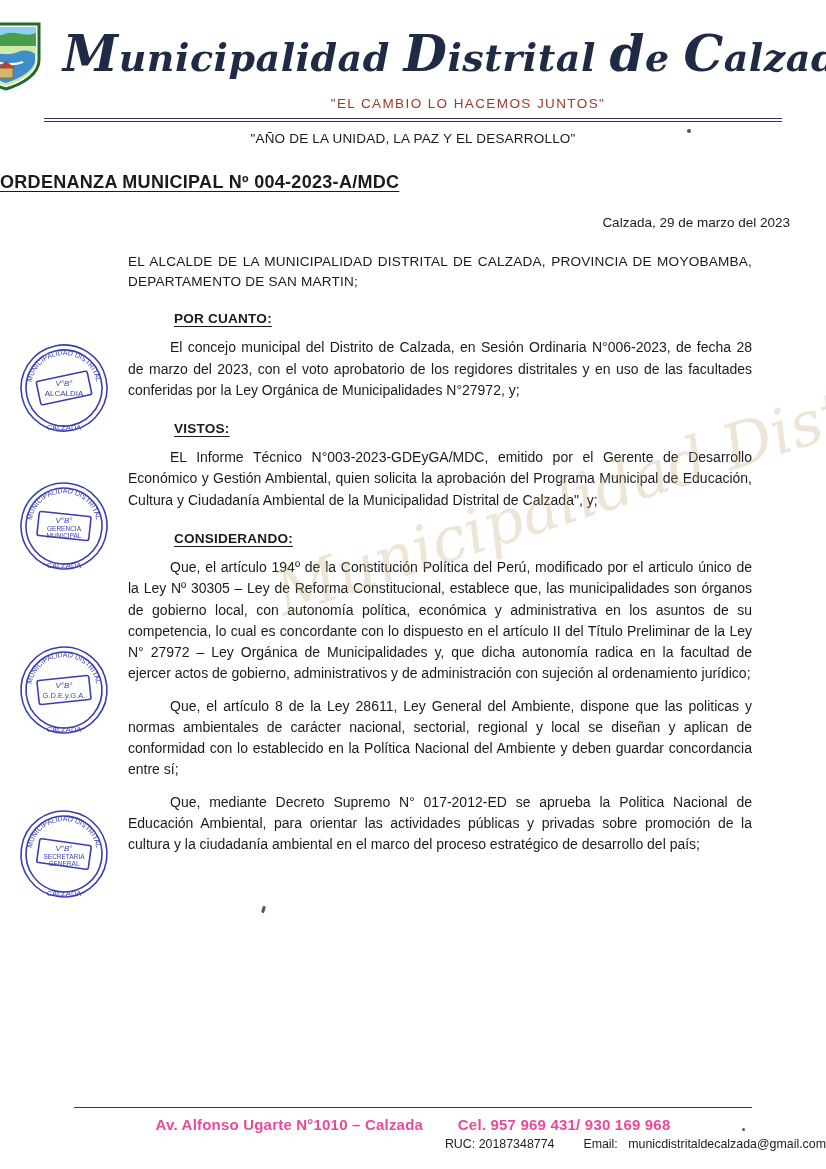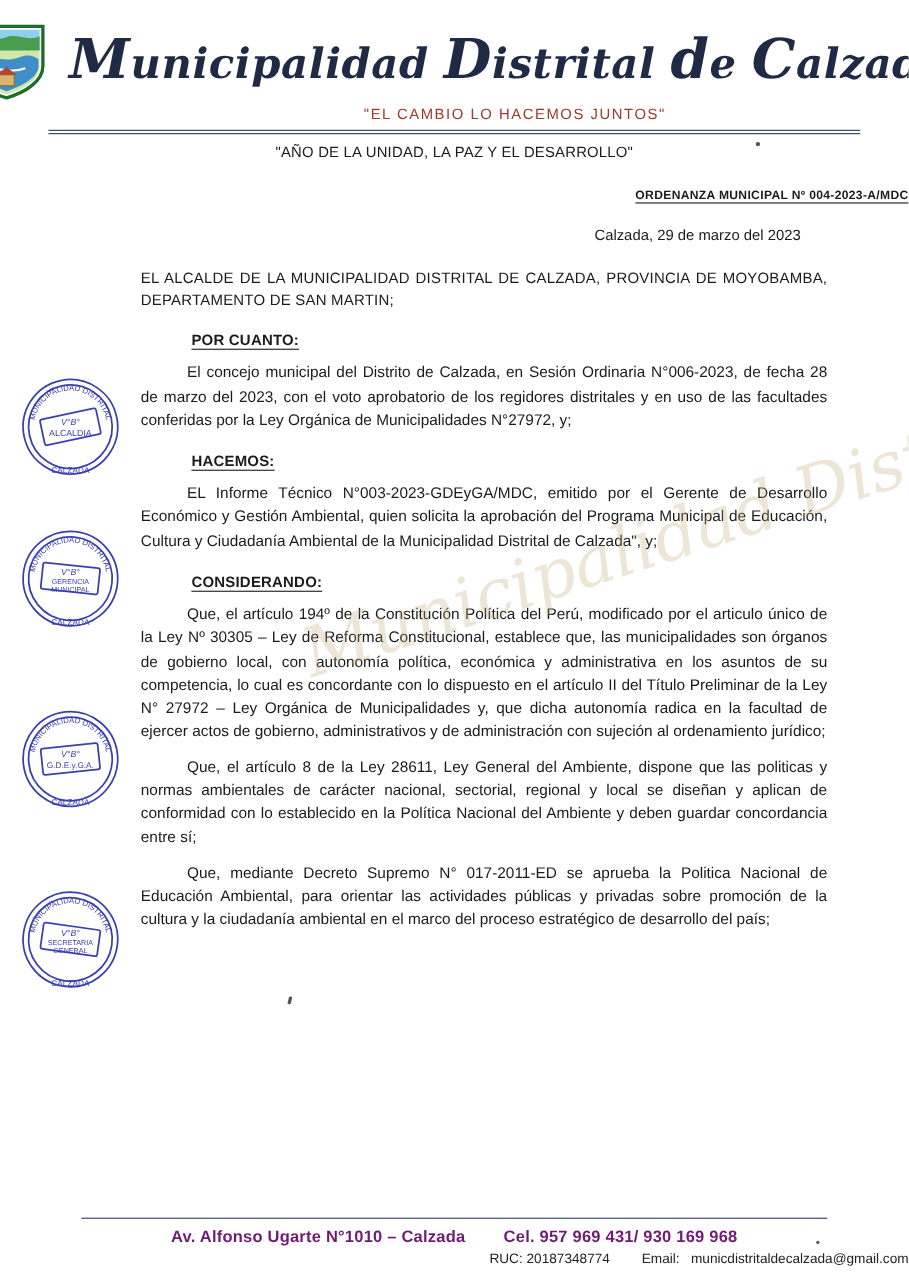--- a/index.html
+++ b/index.html
@@ -83,32 +83,32 @@
     margin-top: 9px;
     text-align: center;
     font-size: 13.5px;
     color: #1b1b1b;
     letter-spacing: 0.2px;
   }
 
   
   .doc-title {
     margin-top: 26px;
-    text-align: right;
+    text-align: left;
     font-weight: bold;
-    font-size: 11px;
+    font-size: 18px;
     letter-spacing: 0.3px;
     text-decoration: underline;
     text-underline-offset: 3px;
   }
 
   .date-line {
     margin-top: 22px;
     text-align: right;
-    padding-right: 98px;
+    padding-right: 36px;
     font-size: 13.5px;
   }
 
   .recipient {
     margin: 22px 74px 0 128px;
     font-weight: normal;
     font-size: 13.6px;
     text-align: justify;
     line-height: 1.45;
     letter-spacing: 0.2px;
@@ -165,21 +165,21 @@
   }
   .footer-rule {
     margin: 0 74px;
     border-top: 1.3px solid #2b3a5e;
   }
   .footer-line1 {
     margin-top: 8px;
     text-align: center;
     font-size: 15px;
     font-weight: bold;
-    color: #701a75;
+    color: #ec4899;
     letter-spacing: 0.2px;
   }
   .footer-line1 .sep { display: inline-block; width: 26px; }
   .footer-line2 {
     margin-top: 4px;
     text-align: right;
     font-size: 12.4px;
     color: #222;
   }
   .footer-line2 .sep { display: inline-block; width: 22px; }
@@ -220,27 +220,27 @@
     <div class="year-line">"AÑO DE LA UNIDAD, LA PAZ Y EL DESARROLLO"</div>
   </div>
 
   <div class="doc-title">ORDENANZA MUNICIPAL Nº 004-2023-A/MDC</div>
   <div class="date-line">Calzada, 29 de marzo del 2023</div>
   <div class="recipient">EL ALCALDE DE LA MUNICIPALIDAD DISTRITAL DE CALZADA, PROVINCIA DE MOYOBAMBA, DEPARTAMENTO DE SAN MARTIN;</div>
 
   <div class="section-head">POR CUANTO:</div>
   <div class="para">El concejo municipal del Distrito de Calzada, en Sesión Ordinaria N°006-2023, de fecha 28 de marzo del 2023, con el voto aprobatorio de los regidores distritales y en uso de las facultades conferidas por la Ley Orgánica de Municipalidades N°27972, y;</div>
 
-  <div class="section-head">HACEMOS:</div>
+  <div class="section-head">VISTOS:</div>
   <div class="para">EL Informe Técnico N°003-2023-GDEyGA/MDC, emitido por el Gerente de Desarrollo Económico y Gestión Ambiental, quien solicita la aprobación del Programa Municipal de Educación, Cultura y Ciudadanía Ambiental de la Municipalidad Distrital de Calzada", y;</div>
 
   <div class="section-head">CONSIDERANDO:</div>
   <div class="para">Que, el artículo 194º de la Constitución Política del Perú, modificado por el articulo único de la Ley Nº 30305 – Ley de Reforma Constitucional, establece que, las municipalidades son órganos de gobierno local, con autonomía política, económica y administrativa en los asuntos de su competencia, lo cual es concordante con lo dispuesto en el artículo II del Título Preliminar de la Ley N° 27972 – Ley Orgánica de Municipalidades y, que dicha autonomía radica en la facultad de ejercer actos de gobierno, administrativos y de administración con sujeción al ordenamiento jurídico;</div>
   <div class="para">Que, el artículo 8 de la Ley 28611, Ley General del Ambiente, dispone que las politicas y normas ambientales de carácter nacional, sectorial, regional y local se diseñan y aplican de conformidad con lo establecido en la Política Nacional del Ambiente y deben guardar concordancia entre sí;</div>
-  <div class="para">Que, mediante Decreto Supremo N° 017-2011-ED se aprueba la Politica Nacional de Educación Ambiental, para orientar las actividades públicas y privadas sobre promoción de la cultura y la ciudadanía ambiental en el marco del proceso estratégico de desarrollo del país;</div>
+  <div class="para">Que, mediante Decreto Supremo N° 017-2012-ED se aprueba la Politica Nacional de Educación Ambiental, para orientar las actividades públicas y privadas sobre promoción de la cultura y la ciudadanía ambiental en el marco del proceso estratégico de desarrollo del país;</div>
 
   <div class="seal" style="top:340px;">
     <svg width="96" height="96" viewBox="0 0 96 96">
       <g transform="rotate(-12 48 48)" fill="none" stroke="#2a2fa8" stroke-width="1.6">
         <circle cx="48" cy="48" r="43"></circle>
         <circle cx="48" cy="48" r="38"></circle>
         <rect x="22" y="36" width="52" height="24" rx="2"></rect>
       </g>
       <g fill="#2a2fa8" font-family="'Liberation Sans', sans-serif" font-size="7.5" text-anchor="middle">
         <path id="a1" d="M48 48 m-33 0 a33 33 0 0 1 66 0" fill="none"></path>

